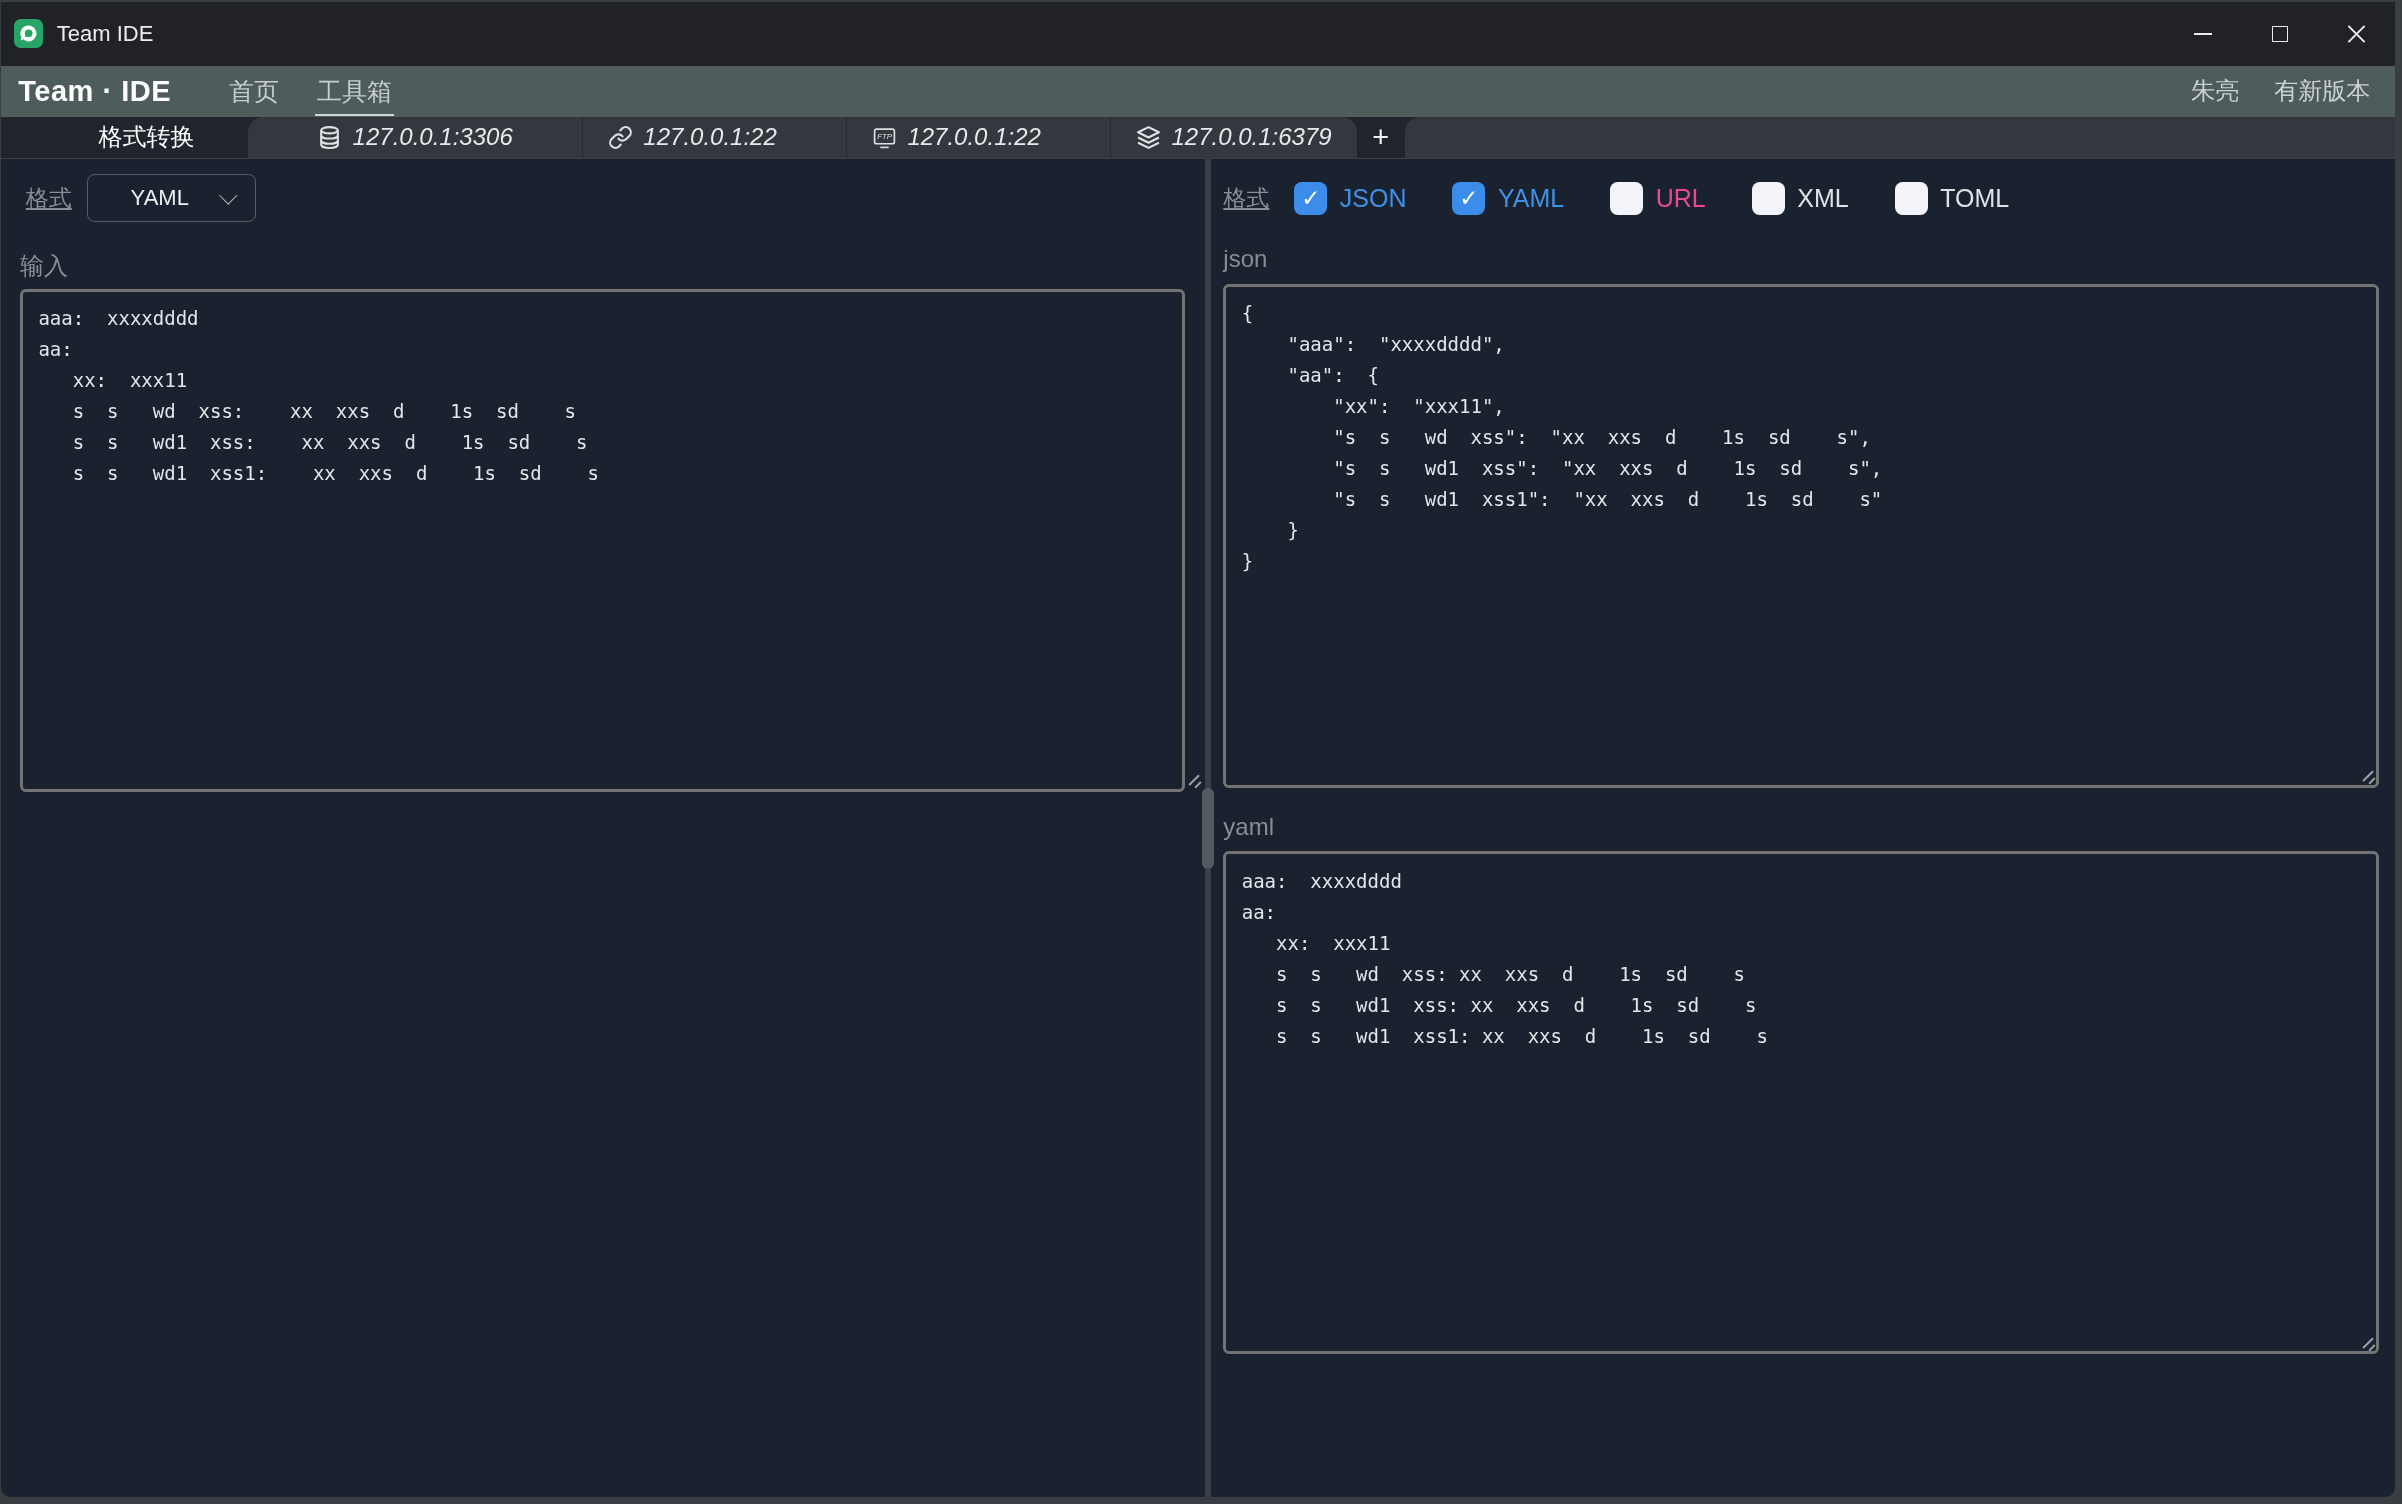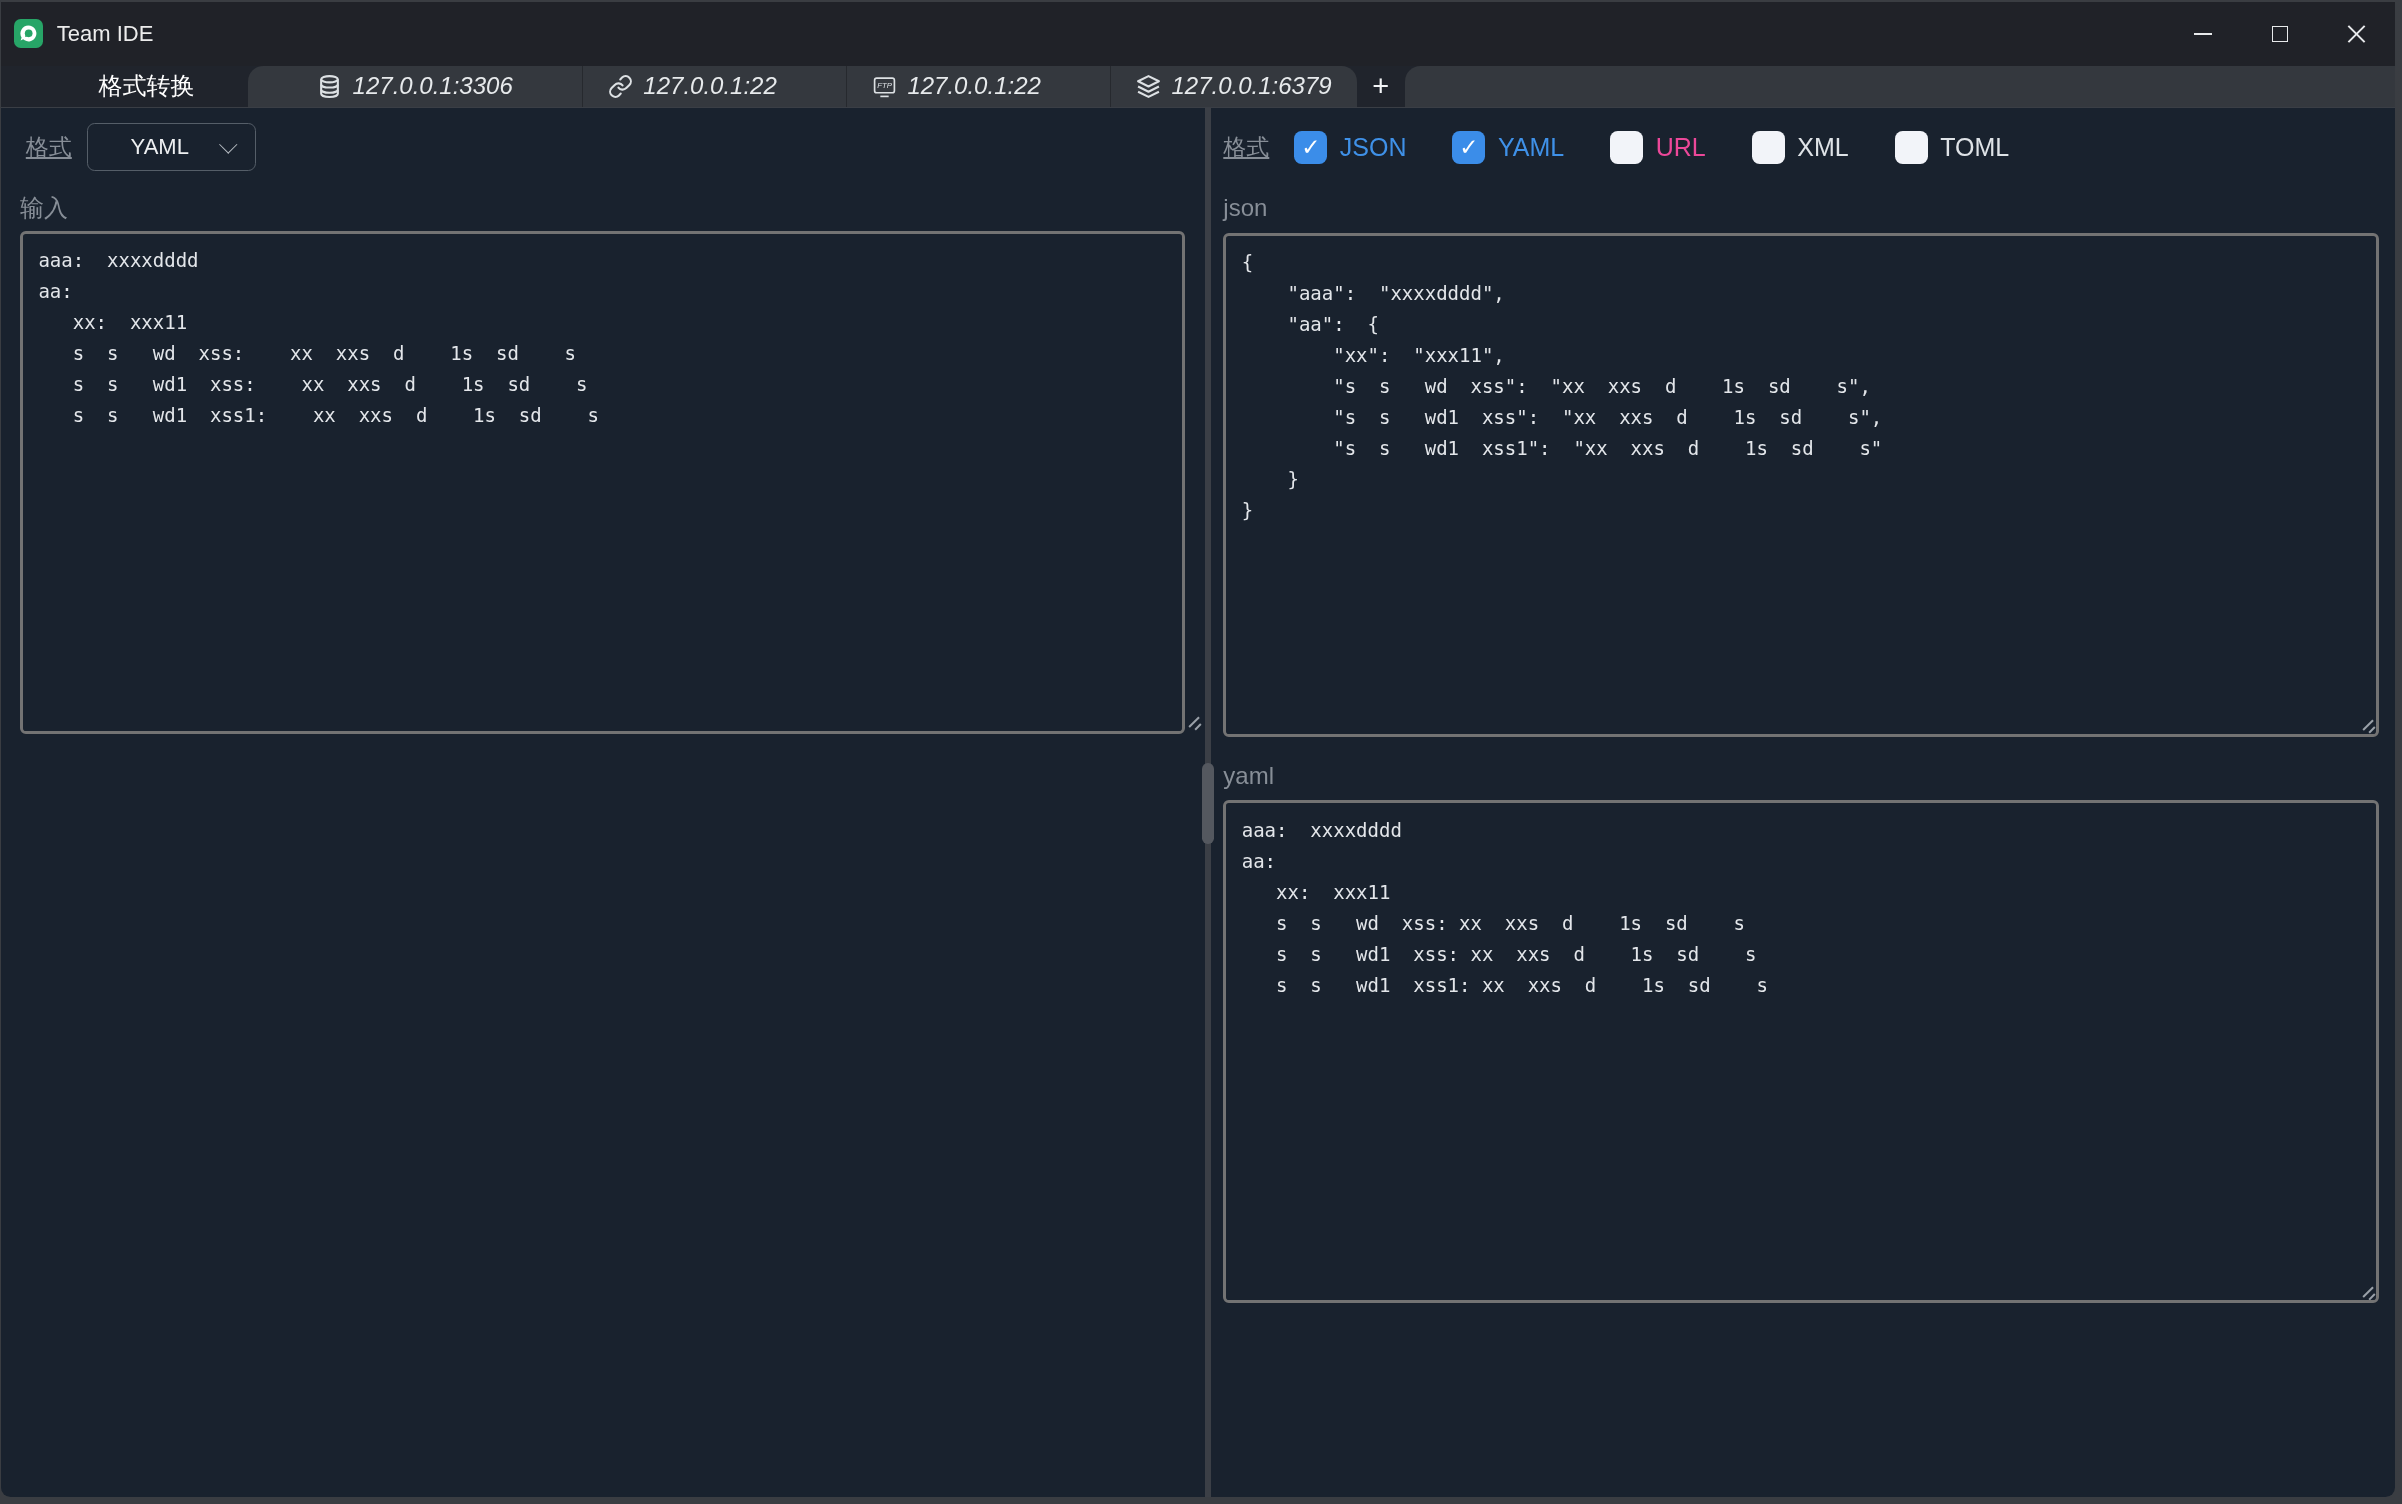--- a/index.html
+++ b/index.html
@@ -60,21 +60,21 @@
   .formrow { height:48px; display:flex; align-items:center; }
   .glabel { color:#878e97; font-size:23px;text-decoration:underline; }
   .pane-left .glabel { margin-left:5.8px; }
 
   .dropdown { margin-left:15.4px; width:169px; height:48px; border:1px solid #555e68;
               border-radius:7.7px; display:flex; align-items:center; cursor:pointer; }
   .dd-value { flex:1; text-align:center; color:#eef0f2; font-size:22px; padding-left:9.6px; }
   .chev { width:12.5px; height:12.5px; border-right:1.9px solid #b7bdc3; border-bottom:1.9px solid #b7bdc3;
           transform:rotate(45deg); margin:-5.8px 21px 0 0; flex:none; }
 
-  .seclabel { display:block; margin-top:21px; color:#878e97; font-size:24px; height:27px; }
+  .seclabel { display:block; margin-top:28px; color:#878e97; font-size:24px; height:27px; }
   .seclabel-json { margin-top:23px; }
   .seclabel-yaml { margin-top:25px; }
 
   .ta-wrap { position:relative; margin-top:11.5px; }
   textarea { display:block; width:100%; background:transparent; border:3px solid #737373;
              border-radius:5.8px; color:#e3e6ea; font-family:"DejaVu Sans Mono", monospace;
              font-size:19px; line-height:31px; padding:11.5px 15.4px; resize:none; outline:none;
              white-space:pre; overflow:hidden; }
   .ta-left { width:1165px; }
   .grip { position:absolute; right:2.9px; bottom:2.9px; width:17.3px; height:17.3px; overflow:hidden; }
@@ -114,20 +114,32 @@
         <span class="ic-min"></span>
       </div>
     <div class="wc">
         <span class="ic-max"></span>
       </div>
     <div class="wc">
         <span class="ic-close"></span>
       </div>
   </div>
 
+  <div class="navbar">
+    <span class="brand">Team · IDE</span>
+    <div class="menu">
+      <span class="menu-item">首页</span>
+      <span class="menu-item active">工具箱</span>
+    </div>
+    <div class="nav-spacer"></div>
+    <div class="nav-right">
+      <span>朱亮</span>
+      <span>有新版本</span>
+    </div>
+  </div>
 
   <div class="tabstrip">
     <div class="tab tab-active">
       <span>格式转换</span>
     </div>
     <div class="tabgroup">
       <div class="tab">
         <svg class="ticon" viewBox="0 0 24 24" fill="none" stroke="currentColor" stroke-width="2">
           <ellipse cx="12" cy="5" rx="8" ry="3"></ellipse>
           <path d="M4 5v5c0 1.7 3.6 3 8 3s8-1.3 8-3V5"></path>

